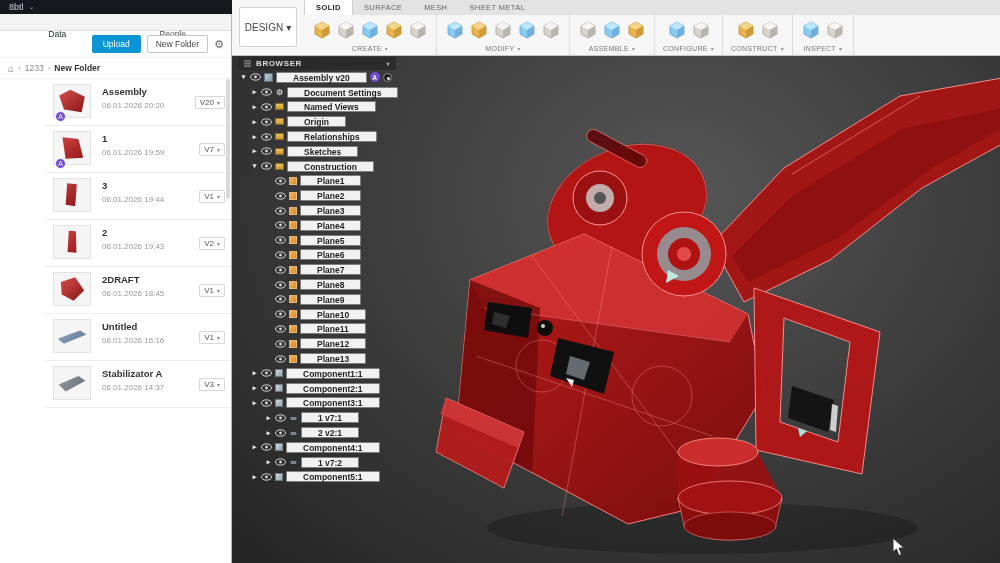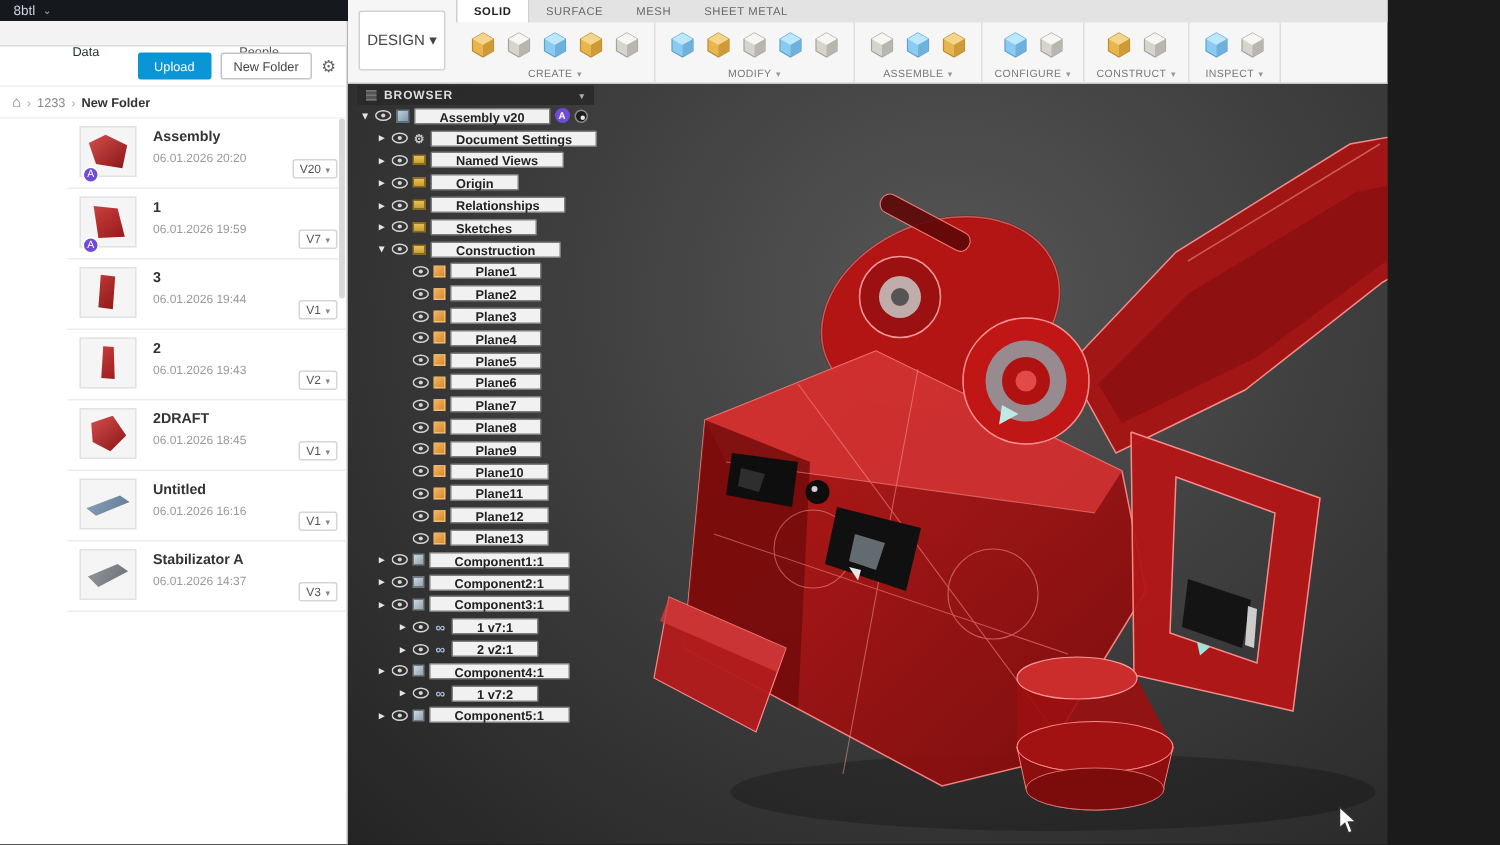--- a/index.html
+++ b/index.html
@@ -1,18 +1,18 @@
 <!DOCTYPE html>
 <html><head>
 <meta charset="utf-8">
 <style>
   * { margin:0; padding:0; box-sizing:border-box; }
   html,body { width:1000px; height:563px; overflow:hidden; background:#1b1b1b;
               font-family:"Liberation Sans", sans-serif; }
-  .stage { position:relative; width:925px; height:563px; }
+  .stage { position:relative; width:1000px; height:563px; }
 
   
   .titlebar { position:absolute; left:0; top:0; width:232px; height:14px; background:#15181c;
               color:#ccd2d8; font-size:9px; display:flex; align-items:center; gap:5px; padding:0 9px; z-index:6; }
   .titlebar .caret { font-size:7px; color:#9aa3ab; }
 
   
   .toolbar { position:absolute; left:232px; top:0; right:0; height:56px; background:#f6f6f6;
              border-bottom:1px solid #c7c7c7; z-index:5; }
   .design-btn { position:absolute; left:7px; top:7px; width:58px; height:40px; background:#fff;
@@ -60,21 +60,21 @@
   .t-red4 { background:linear-gradient(140deg,#d84848,#8a1212); clip-path:polygon(40% 10%,62% 12%,64% 88%,36% 86%); }
   .t-red5 { background:linear-gradient(140deg,#e05555,#7e0f0f); clip-path:polygon(15% 25%,60% 8%,88% 55%,55% 92%,18% 70%); }
   .t-blue { background:linear-gradient(120deg,#8fa6bd,#5d7690); clip-path:polygon(5% 60%,75% 30%,95% 45%,25% 78%); }
   .t-gray { background:linear-gradient(120deg,#9aa0a6,#62686e); clip-path:polygon(8% 55%,70% 25%,92% 42%,30% 80%); }
   .avatar { position:absolute; left:1px; bottom:-5px; width:11px; height:11px; border-radius:50%;
             background:#6f4bd8; color:#fff; font-size:7px; display:flex; align-items:center; justify-content:center;
             border:1px solid #fff; }
   .avatar:empty { display:none; }
   .item-name { font-size:9.5px; font-weight:bold; color:#333; margin-top:2px; }
   .item-date { font-size:8px; color:#999; margin-top:4px; }
-  .version { position:absolute; right:6px; bottom:6px; font-size:8px; color:#555; border:1px solid #d6d6d6;
+  .version { position:absolute; right:6px; bottom:16px; font-size:8px; color:#555; border:1px solid #d6d6d6;
              border-radius:2px; padding:1px 4px; display:flex; gap:3px; align-items:flex-end; background:#fff; cursor:pointer; }
   .version .caret::before { content:"▾"; font-size:6px; color:#888; }
   .dp-scroll { position:absolute; right:1px; top:65px; width:4px; height:120px; background:#d9d9d9; border-radius:2px; }
 
   
   .viewport { position:absolute; left:232px; top:56px; right:0; bottom:0;
               background:radial-gradient(ellipse at 58% 28%, #565656 0%, #3d3d3d 48%, #242424 100%); overflow:hidden;font-weight:bold; }
   .model-svg { position:absolute; left:0; top:0; }
 
   

